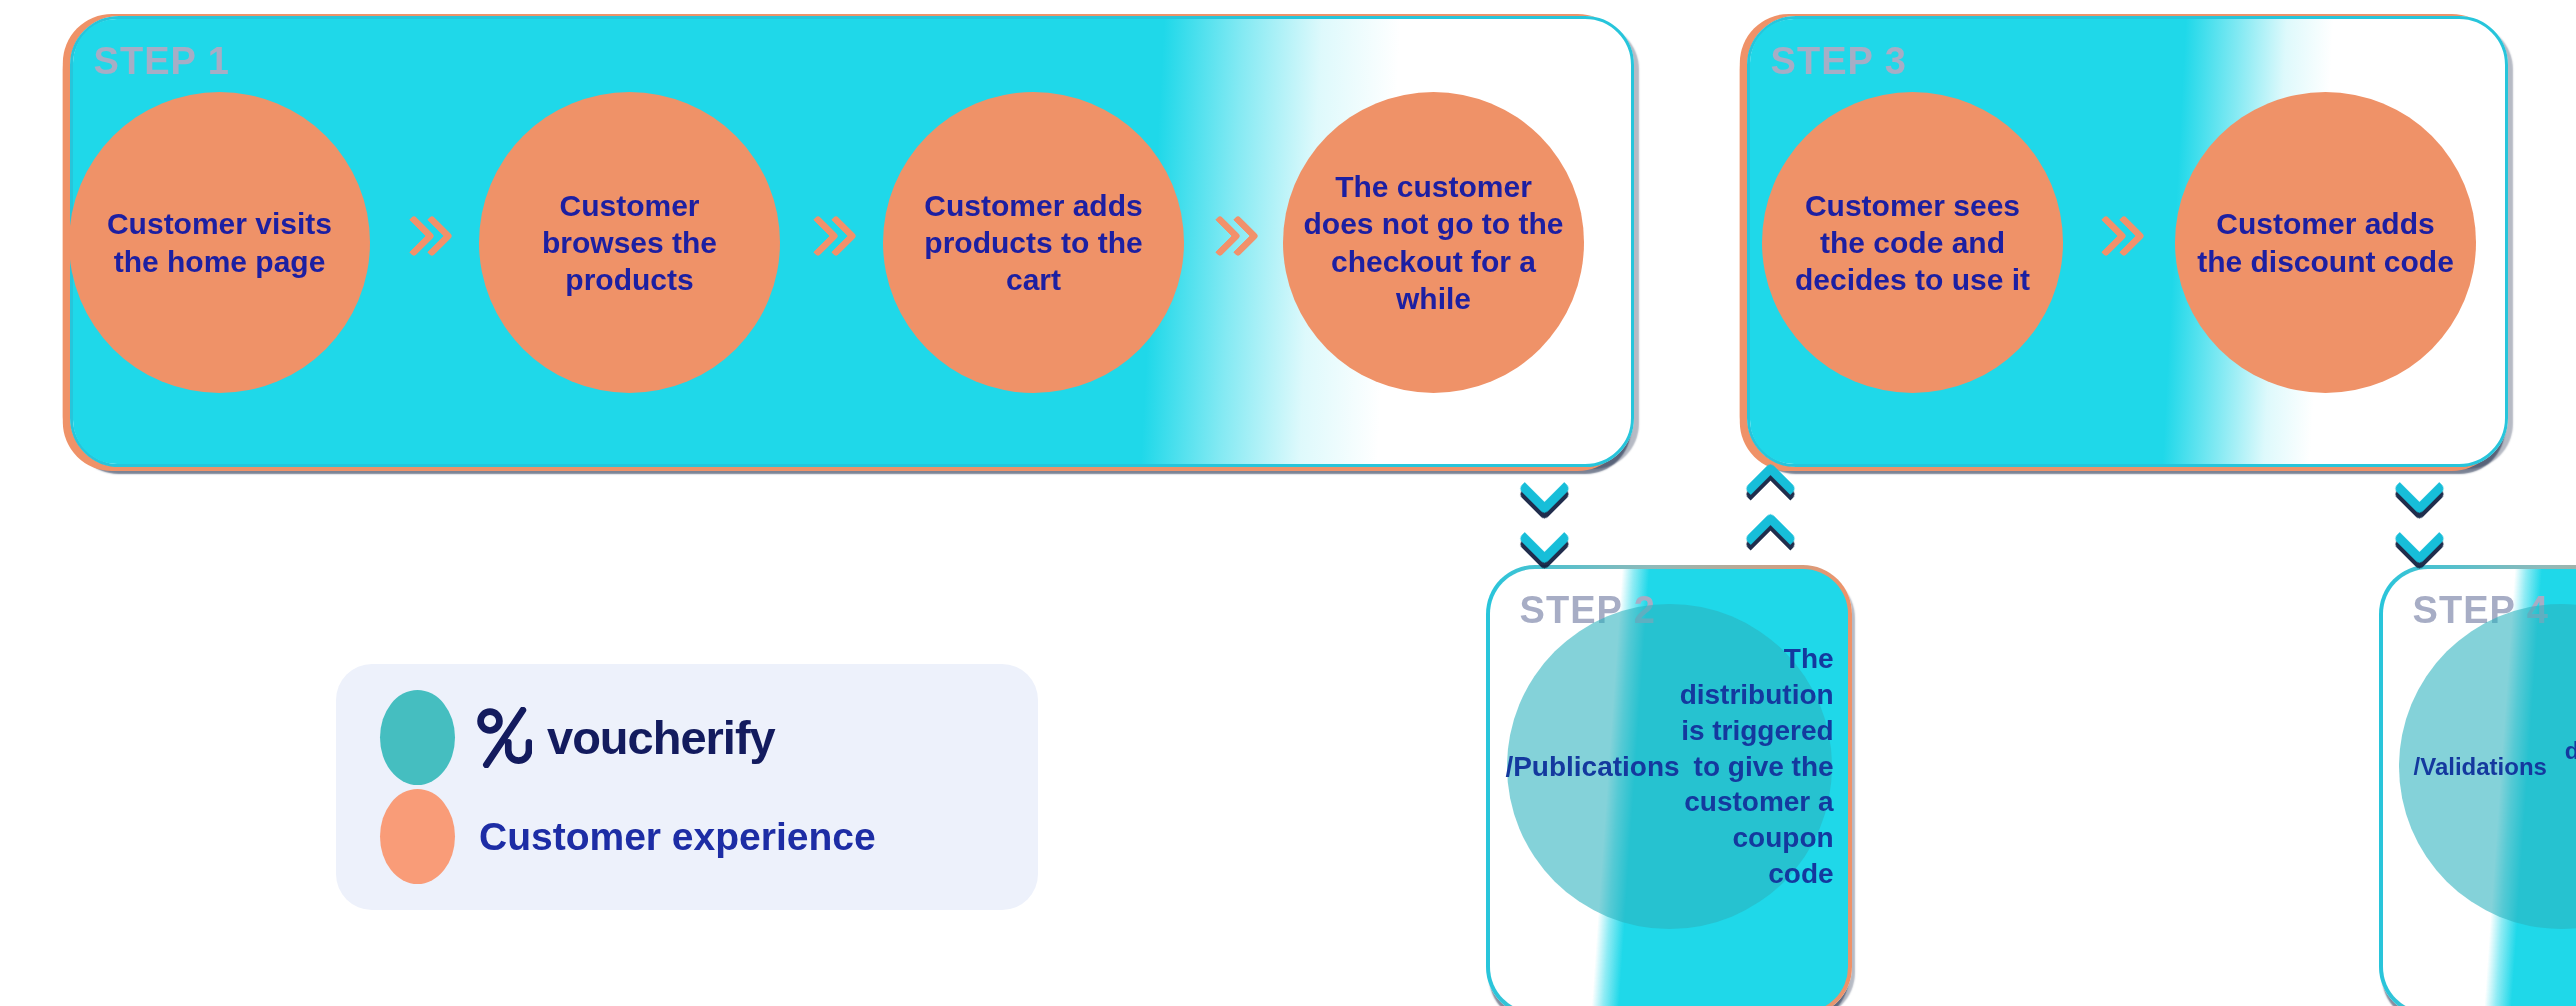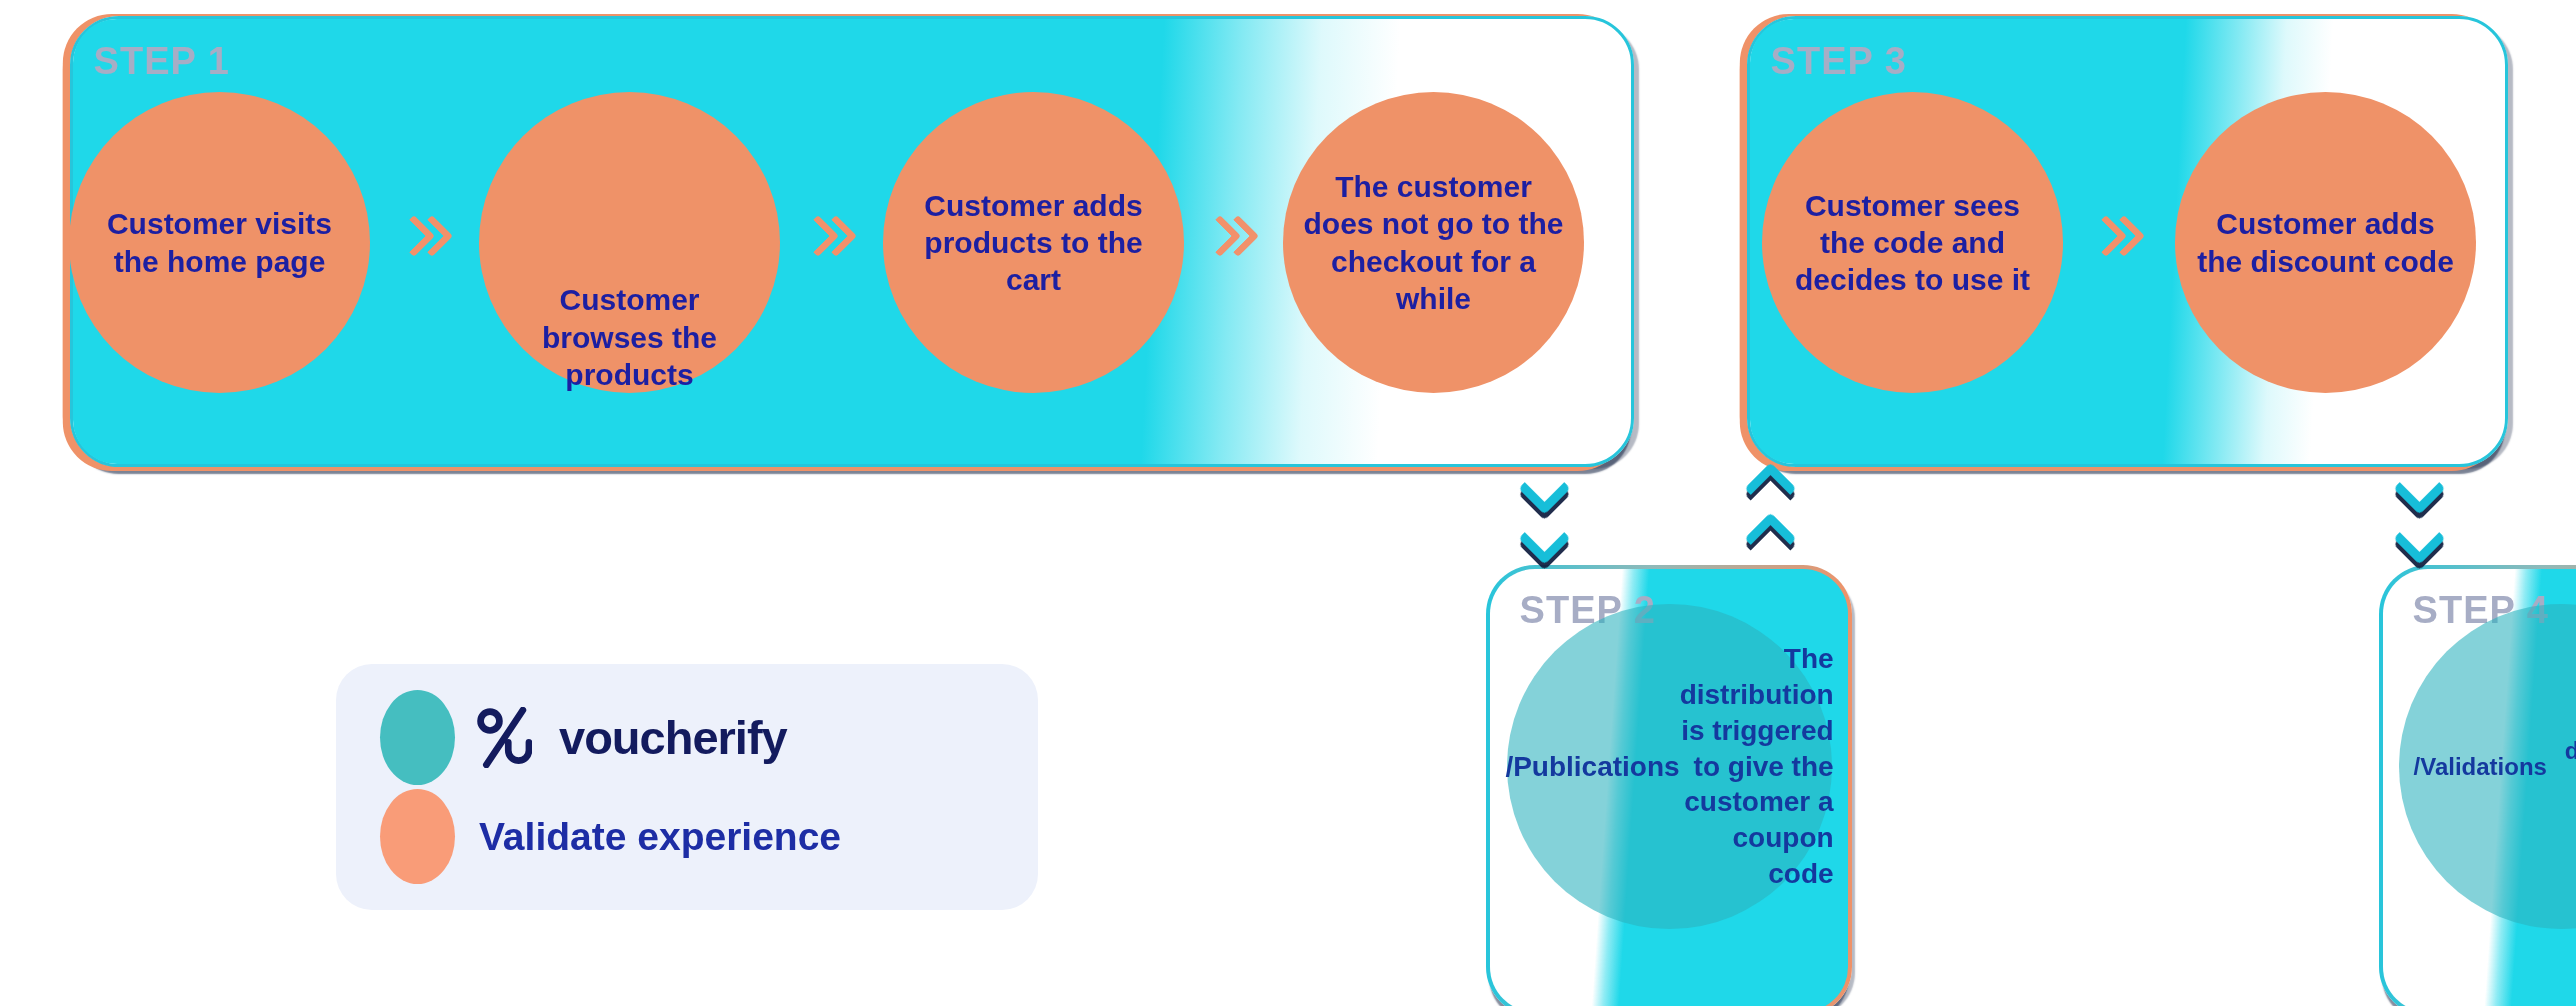--- a/index.html
+++ b/index.html
@@ -31,21 +31,21 @@
   .step-title{position:absolute;left:20.6px;top:21.6px;margin:0;
     font-size:38px;font-weight:800;letter-spacing:1px;color:var(--title-gray);}
   .bottom-inner .step-title{left:30px;top:20.6px;}
 
   
   .circle{position:absolute;border-radius:50%;display:flex;align-items:center;justify-content:center;
           text-align:center;box-sizing:border-box;}
   .circle > span{display:block;width:88%;}
   .orange-circle{width:301px;height:301px;top:92px;background:var(--orange);
     color:var(--navy-text);font-size:30px;line-height:1.24;font-weight:700;}
-  .c1{left:69px;}  .c2{left:479px;align-items:flex-end;}  .c3{left:883px;} .c4{left:1283px;}
+  .c1{left:69px;}  .c2{left:479px;}  .c3{left:883px;} .c4{left:1283px;}
   .c5{left:1762px;} .c6{left:2175px;}
 
   .teal-circle{width:325px;height:325px;top:604px;background:var(--teal-circle);
     color:var(--deep-blue-text);}
   .teal-circle .endpoint{font-weight:800;width:90%;}
   .teal-circle .desc{font-weight:700;width:90%;text-align:right;}
   .t2{left:1507px;font-size:28px;line-height:1.28;}
   .t4{left:2399px;font-size:24px;line-height:1.30;}
 
   
@@ -63,21 +63,21 @@
   .varr.up span{border-left:9.8px solid var(--arrow-cyan);border-top:9.8px solid var(--arrow-cyan);}
   .va-d1{left:1526px;top:470px;} .va-u1{left:1752px;top:470px;}
   .va-d2{left:2401px;top:470px;}
 
   
   #legend{position:absolute;left:336px;top:664px;width:702px;height:246px;
     background:var(--legend-bg);border-radius:36px;}
   .legend-dot{position:absolute;left:44px;width:75px;height:95px;border-radius:50%;}
   .dot-teal{top:26px;background:var(--teal-dot);}
   .dot-orange{top:125px;background:var(--orange-legend);}
-  .logo-row{position:absolute;left:140px;top:28px;height:90px;display:flex;align-items:center;gap:27px;}
+  .logo-row{position:absolute;left:140px;top:28px;height:90px;display:flex;align-items:center;gap:15px;}
   .logo-word{font-size:47px;font-weight:700;letter-spacing:-1px;color:var(--logo-navy);}
   .legend-label-row{position:absolute;left:143px;top:138px;height:70px;display:flex;align-items:center;
     font-size:39px;font-weight:700;color:var(--legend-text);}
 </style>
 </head>
 <body>
 
 <div id="canvas">
 
   <section class="card top-card" id="card-step-1">
@@ -163,17 +163,17 @@
     <div class="legend-dot dot-teal"></div>
     <div class="logo-row">
       <svg width="56" height="61" viewBox="0 0 92 100">
         <circle cx="23" cy="23" r="15.5" fill="none" stroke="#131B5E" stroke-width="11"></circle>
         <line x1="77" y1="5" x2="17" y2="95" stroke="#131B5E" stroke-width="11" stroke-linecap="round"></line>
         <path d="M53 58 v13 a17 17 0 0 0 34 0 v-13" fill="none" stroke="#131B5E" stroke-width="11" stroke-linecap="round"></path>
       </svg>
       <span class="logo-word">voucherify</span>
     </div>
     <div class="legend-dot dot-orange"></div>
-    <div class="legend-label-row">Validate experience</div>
+    <div class="legend-label-row">Customer experience</div>
   </div>
 
 </div>
 
 
 </body></html>

